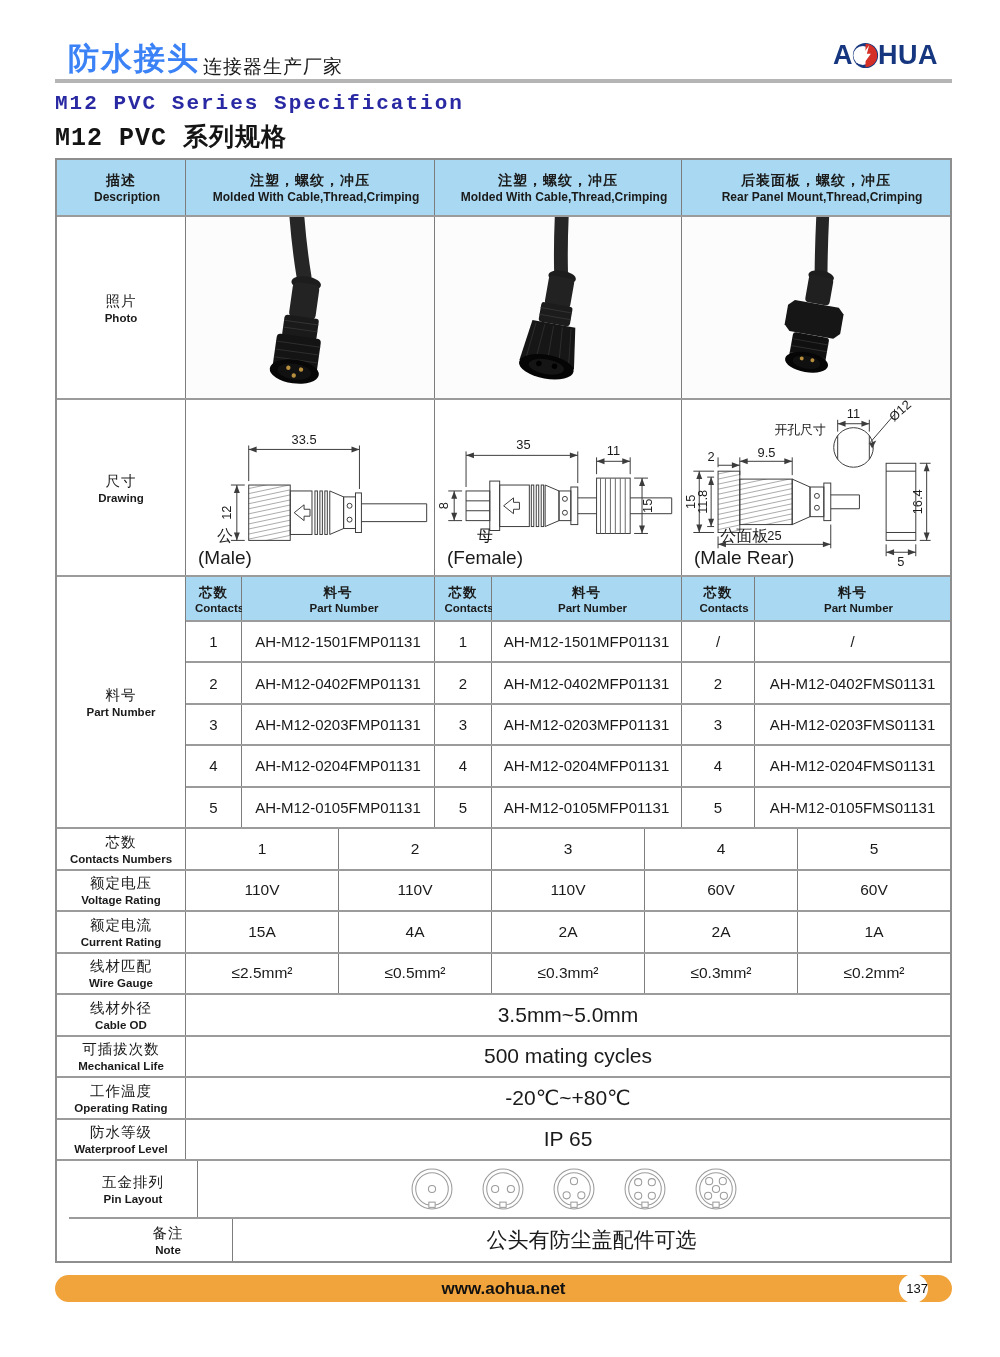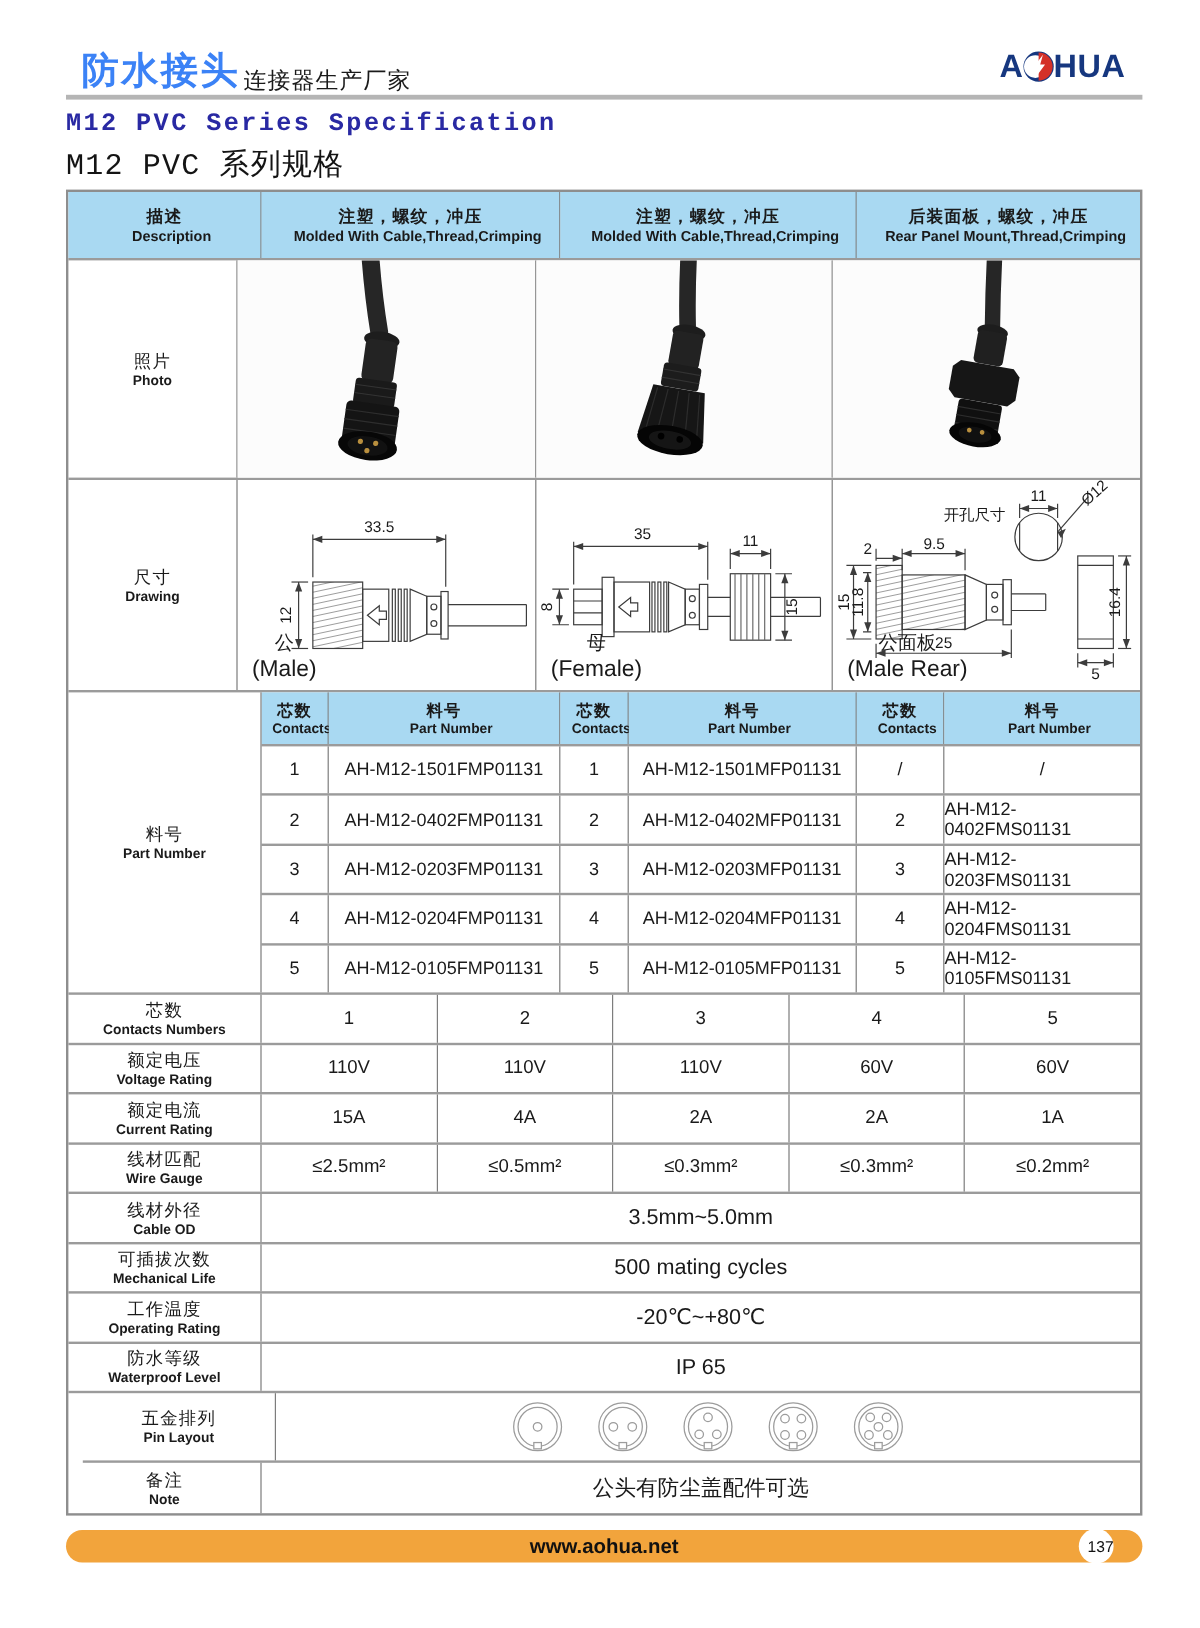--- a/index.html
+++ b/index.html
@@ -12,30 +12,30 @@
               font-size:31px; font-weight:bold; color:#3b82f6; letter-spacing:2px; }
   .brand-sub { position:absolute; left:203px; top:54px; font-family:"Liberation Serif","DejaVu Serif",serif;
                font-size:19px; color:#1a1a1a; letter-spacing:1px; }
   .logo { position:absolute; left:833px; top:40px; display:flex; align-items:center;
           font-size:27px; font-weight:900; color:#16377f; letter-spacing:0.5px; }
   .logo svg { margin:0 -1px; }
   .hdr-rule { position:absolute; left:55px; top:79px; width:897px; height:4px; background:#b5b5b5; }
   .title-en { position:absolute; left:55px; top:92px; font-family:"Liberation Mono","DejaVu Sans Mono",monospace;
               font-size:21px; color:#2929a3; letter-spacing:2px; font-weight:bold; }
   .title-cn { position:absolute; left:55px; top:120px; font-family:"Liberation Mono","DejaVu Sans Mono",monospace;
-              font-size:25px; color:#141414; letter-spacing:1px; font-weight:normal; }
+              font-size:25px; color:#141414; letter-spacing:1px; font-weight:bold; }
 
   
   .spec-table { position:absolute; left:55px; top:158px; width:897px; border:2px solid #8e8e8e; background:#fff; }
   .row { display:flex; border-bottom:2px solid #9b9b9b; }
-  .row:last-child { border-bottom:none; }
+  .row:last-child { border-bottom:none;padding-left:47px; }
   .cell { border-right:1px solid #7d7d7d; display:flex; flex-direction:column;
           align-items:center; justify-content:center; position:relative; }
   .cell:last-child { border-right:none; }
-  .w-label { width:161px; }
+  .w-label { width:129px; }
   .w-c2 { width:249px; }
   .w-c3 { width:247px; }
   .w-c4 { flex:1; }
   .blue { background:#a9d9f2; }
   .hdr-row { height:57px; }
   .hdr-cn { font-size:14px; font-weight:bold; letter-spacing:1px; }
   .hdr-en { font-size:12px; font-weight:bold;padding-left:12px; }
   .lbl-cn { font-size:14.5px; letter-spacing:1px; }
   .lbl-en { font-size:11.5px; font-weight:bold; margin-top:1px; }
   .photo-row { height:183px; }
@@ -58,21 +58,21 @@
   .w-pc1 { width:56px; } .w-pp1 { width:193px; }
   .w-pc2 { width:57px; } .w-pp2 { width:190px; }
   .w-pc3 { width:73px; } .w-pp3 { flex:1; }
   .pnum { font-size:15px; }
   .phead .hdr-cn { font-size:13.5px; }
   .phead .hdr-en { font-size:11.5px; }
 
   .spec-row { height:41.5px; }
   .spec-val { flex:1; font-size:15.5px; }
   .full-row { height:41.5px; }
-  .full-val { flex:1; font-size:18px; }
+  .full-val { flex:1; font-size:21px; }
   .pin-row { height:58px;margin-left:12px; }
   .pin-cell { flex:1; flex-direction:row; gap:29px; }
   .note-row { height:42px; }
 
   svg text { font-family:"Liberation Sans","DejaVu Sans",sans-serif; font-size:13px; fill:#1a1a1a; }
   svg .cjk { font-size:13px; }
 
   
   .footer-bar { position:absolute; left:55px; top:1275px; width:897px; height:27px;
                 background:#f2a43c; border-radius:14px; }

